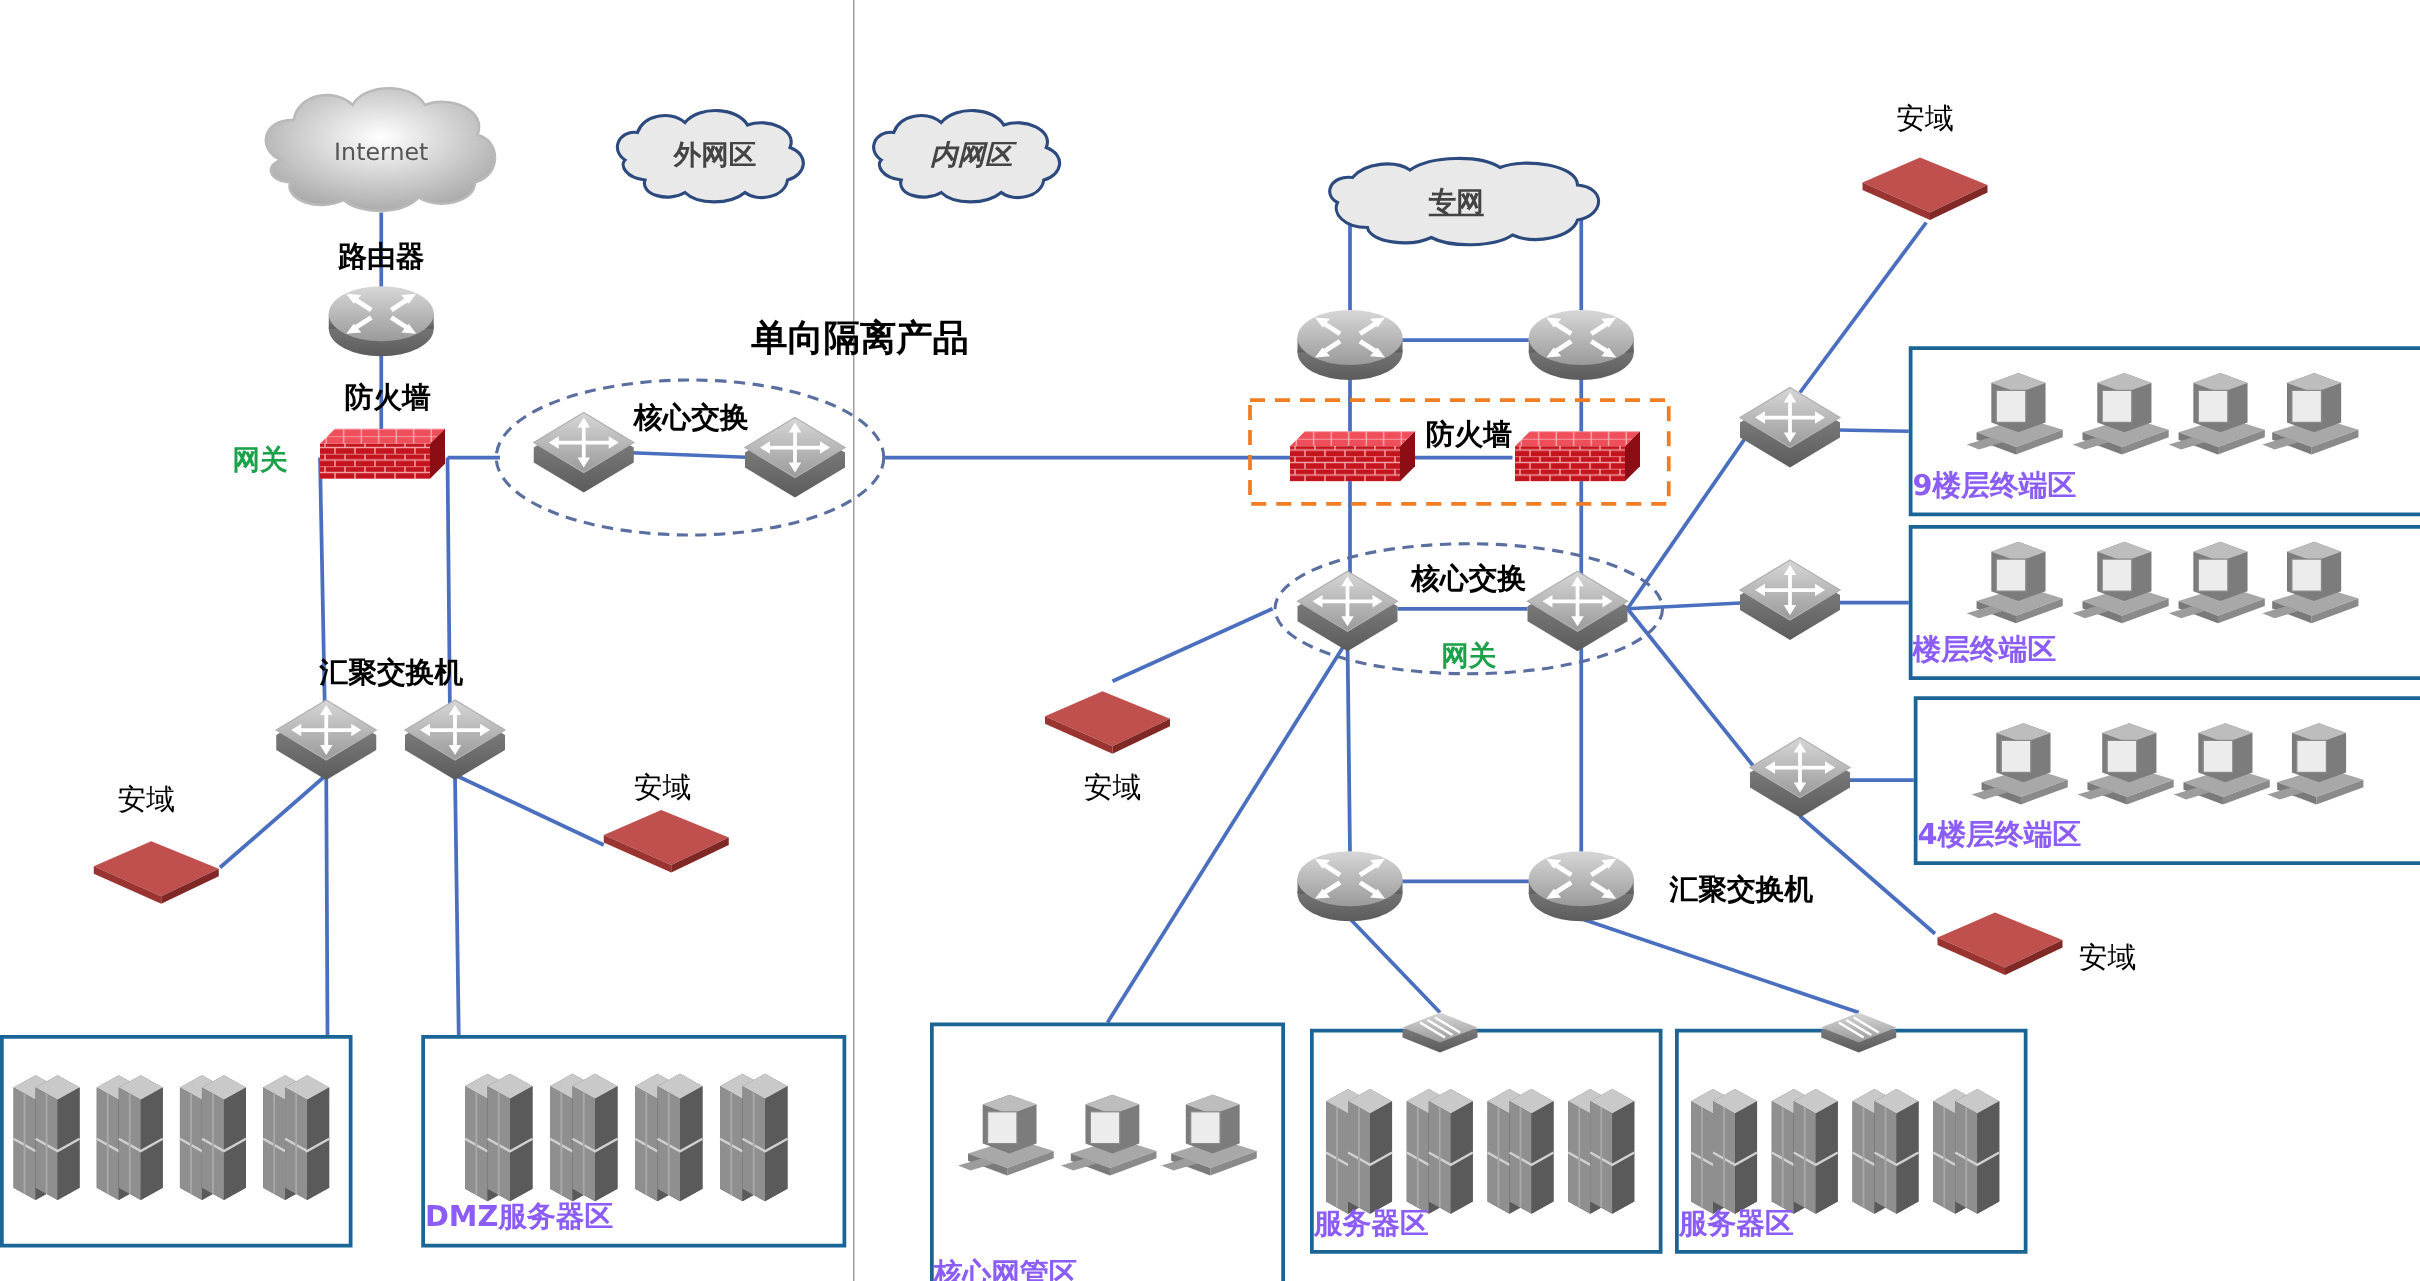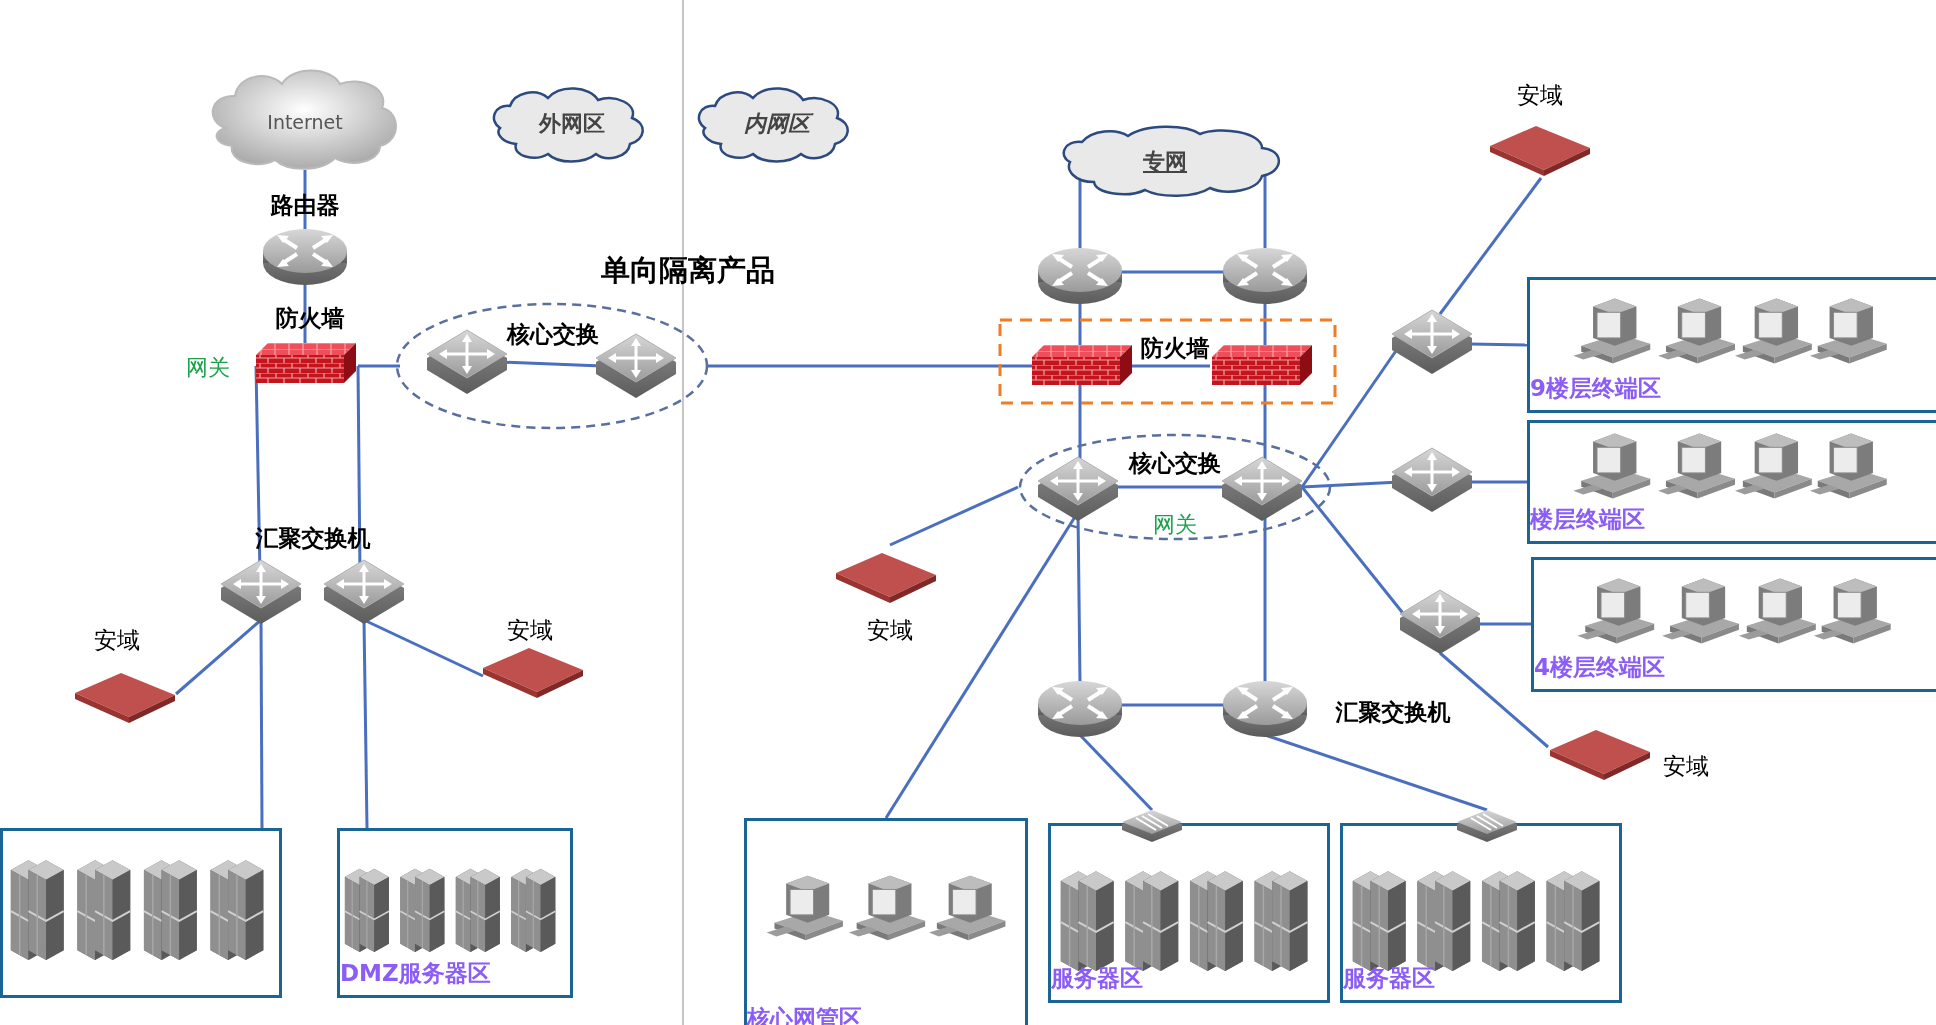--- a/index.html
+++ b/index.html
@@ -1,21 +1,21 @@
 <!DOCTYPE html>
 <html><head>
 <meta charset="utf-8">
 <style>
   html,body{margin:0;padding:0;background:#ffffff;}
   body{width:1936px;height:1025px;position:relative;overflow:hidden;font-family:"DejaVu Sans","Liberation Sans",sans-serif;}
   #canvas{position:absolute;left:0;top:0;width:1936px;height:1025px;}
   .lbl{position:absolute;transform:translate(-50%,-50%);white-space:nowrap;color:#000;}
   .bold{font-weight:bold;font-size:23px;}
   .plain{font-size:23px;font-weight:normal;text-align:right;}
-  .green{color:#1aa14a;font-weight:normal;font-size:22px;}
+  .green{color:#1aa14a;font-weight:bold;font-size:22px;}
   .title{font-weight:bold;font-size:29px;font-family:Liberation Serif, serif;}
   .cloudtxt{font-size:22px;font-weight:bold;color:#444;}
   .zone{position:absolute;border:3px solid #1b6496;box-sizing:border-box;background:transparent;}
   .zone-label{position:absolute;left:0;right:0;bottom:6px;text-align:left;font-weight:bold;font-size:23px;color:#8b5cf6;}
   .icons{position:absolute;left:0;right:0;display:flex;justify-content:center;gap:14px;}
 </style>
 </head>
 <body>
 
 <svg id="canvas" width="1936" height="1025" viewBox="0 0 1936 1025" xmlns="http://www.w3.org/2000/svg">
@@ -221,21 +221,21 @@
 <div class="lbl plain" style="left:1686px;top:766px;">安域</div>
 
 <div class="zone" style="left:0px;top:828px;width:282px;height:170px;">
   <svg class="icons" style="top:26px;height:110px;width:100%;" viewBox="0 0 282 110">
     <use href="#serverpair" x="8" y="2"></use>
       <use href="#serverpair" x="76" y="2"></use>
       <use href="#serverpair" x="144" y="2"></use>
       <use href="#serverpair" x="212" y="2"></use>
   </svg>
 </div>
-<div class="zone" style="left:337px;top:828px;width:236px;height:170px;">
+<div class="zone" style="left:337px;top:828px;width:340px;height:170px;">
   <svg class="icons" style="top:26px;height:110px;width:100%;" viewBox="0 0 282 110">
     <use href="#serverpair" x="6" y="2"></use>
       <use href="#serverpair" x="74" y="2"></use>
       <use href="#serverpair" x="142" y="2"></use>
       <use href="#serverpair" x="210" y="2"></use>
   </svg>
   <div class="zone-label">DMZ服务器区</div>
 </div>
 
 <div class="zone" style="left:1527px;top:277px;width:412px;height:136px;">

